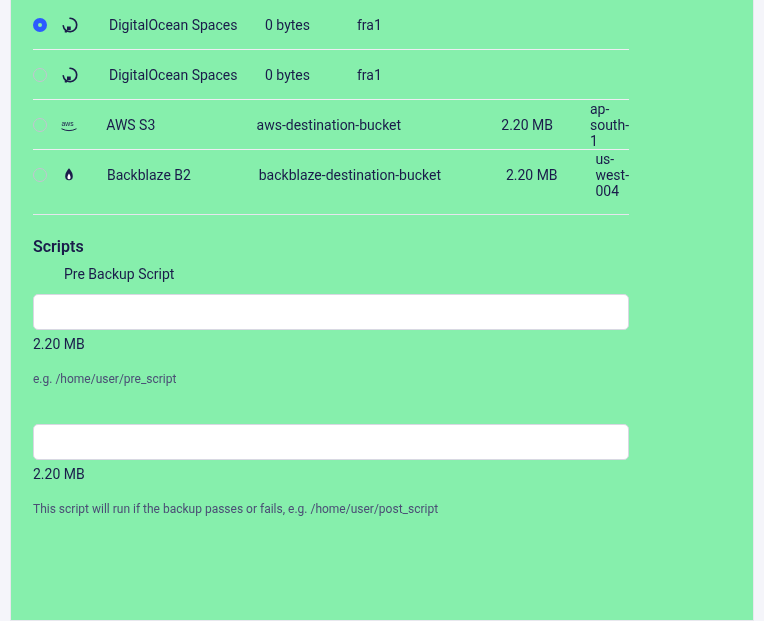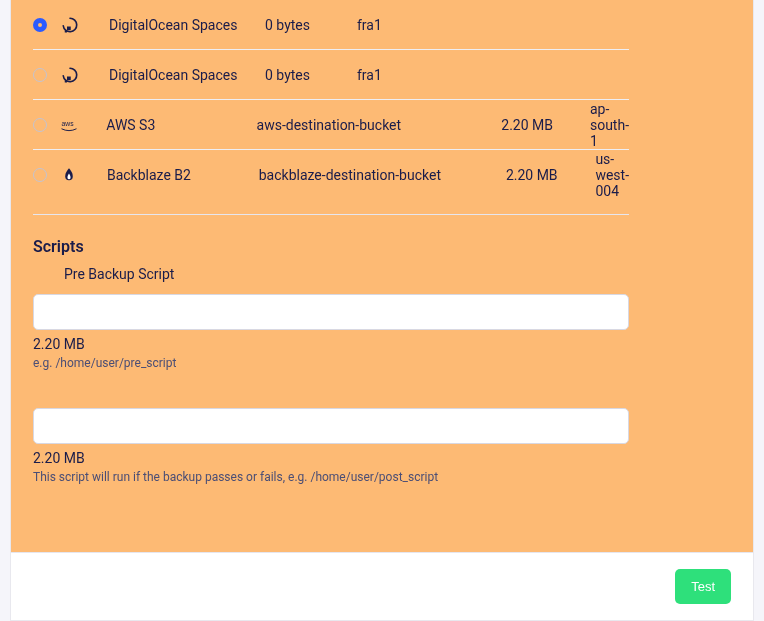--- a/index.html
+++ b/index.html
@@ -6,21 +6,21 @@
     body {
       background: #f5f5fa;
       font-family: -apple-system, BlinkMacSystemFont, "Segoe UI", Roboto, sans-serif;
       color: #1a1c4a;
       font-size: 14px;
       width: 764px;
       height: 621px;
       overflow: hidden;
     }
     .card {
-      background: #fdba74;
+      background: #86efac;
       margin: 0 10px;
       height: 100%;
       display: flex;
       flex-direction: column;
       position: relative;
       border: 1px solid #e8e8ee;
       border-top: none;
     }
     .content-area {
       padding: 0 22px;
@@ -84,21 +84,21 @@
       color: #1a1c4a;
     }
     .under-size {
       font-size: 14px;
       color: #1a1c4a;
       margin-top: 6px;
     }
     .hint {
       font-size: 12px;
       color: #4b4e75;
-      margin-top: 4px;
+      margin-top: 20px;
     }
     .hr {
       border: none;
       border-top: 1px solid #e6e6ee;
       margin: 14px 0 22px 0;
     }
     .spacer-block { height: 38px; }
     .footer {
       position: absolute;
       bottom: 0;
@@ -200,16 +200,13 @@
       <div class="hint">e.g. /home/user/pre_script</div>
 
       <div class="spacer-block"></div>
 
       <input class="text-input" type="text" value="" style="">
       <div class="under-size">2.20 MB</div>
       <div class="hint">This script will run if the backup passes or fails, e.g. /home/user/post_script</div>
     </div>
   </div>
 
-  <div class="footer">
-    <button class="btn">Test</button>
-  </div>
 </div>
 
 </body></html>

